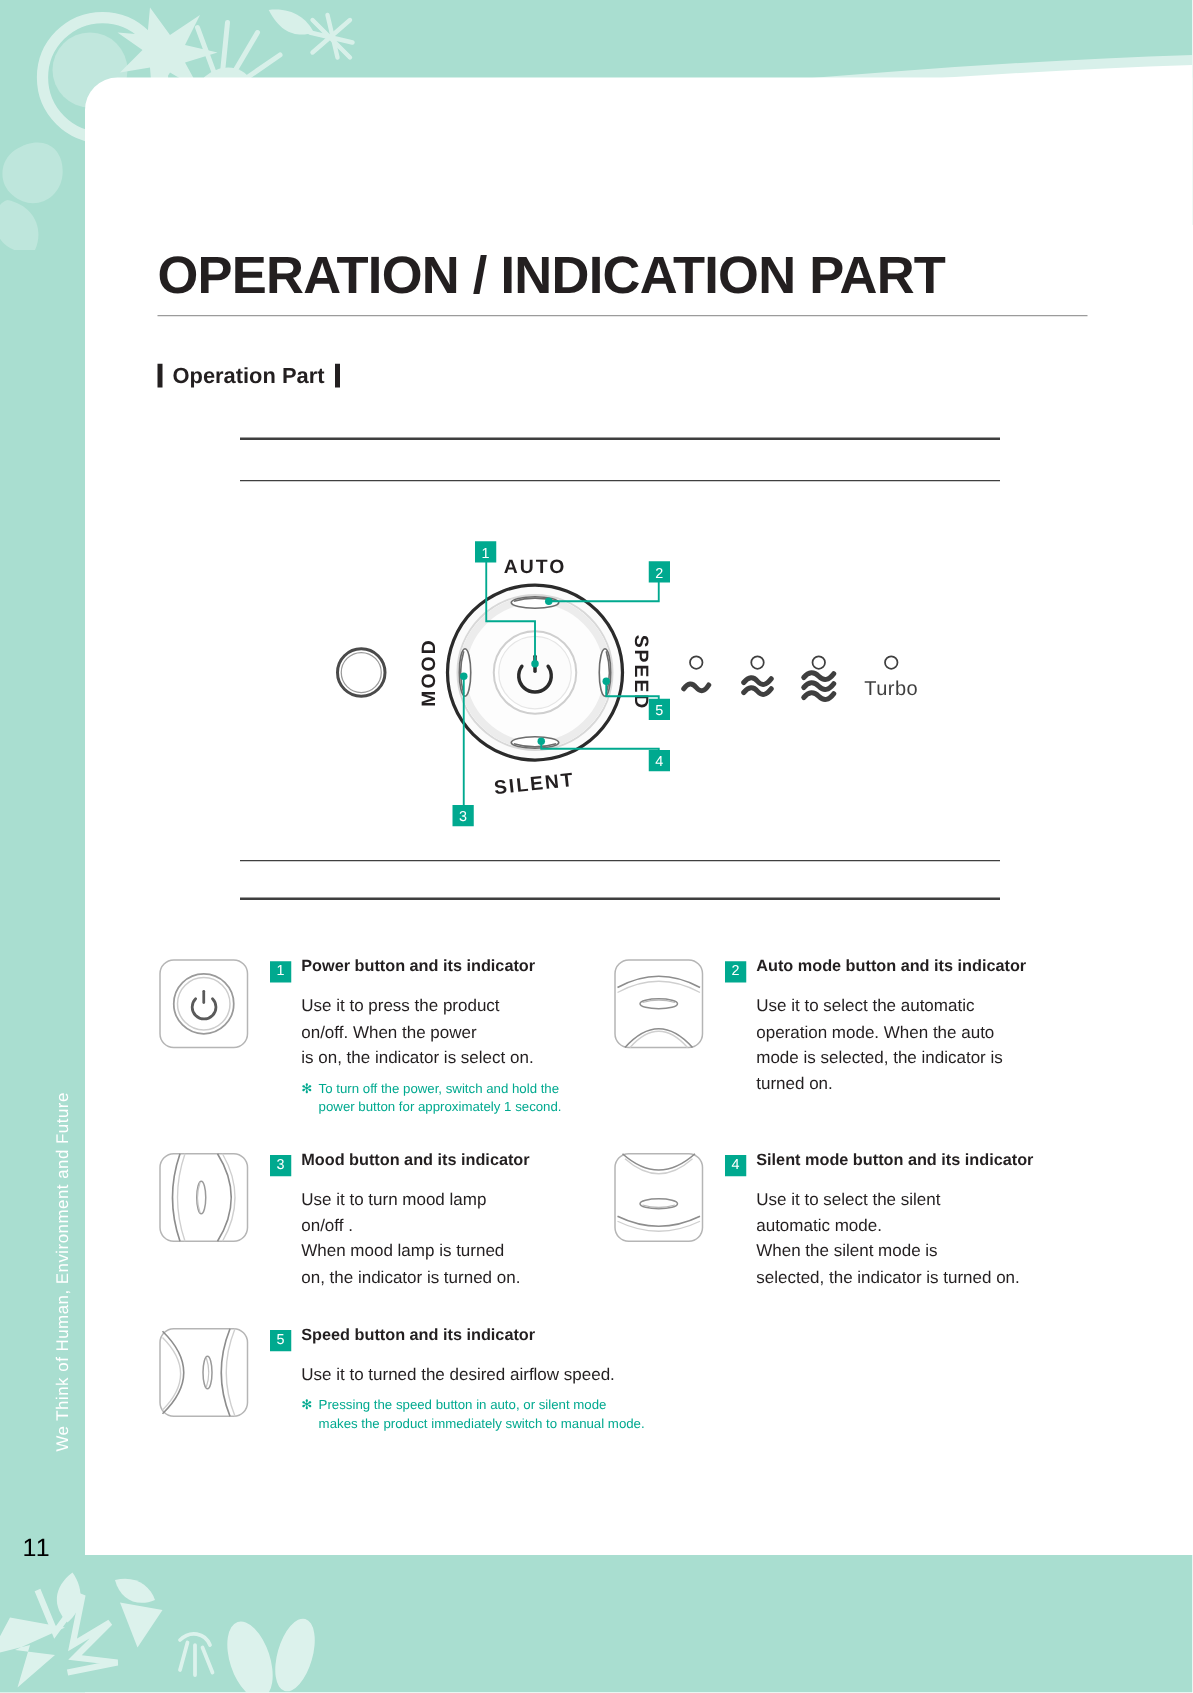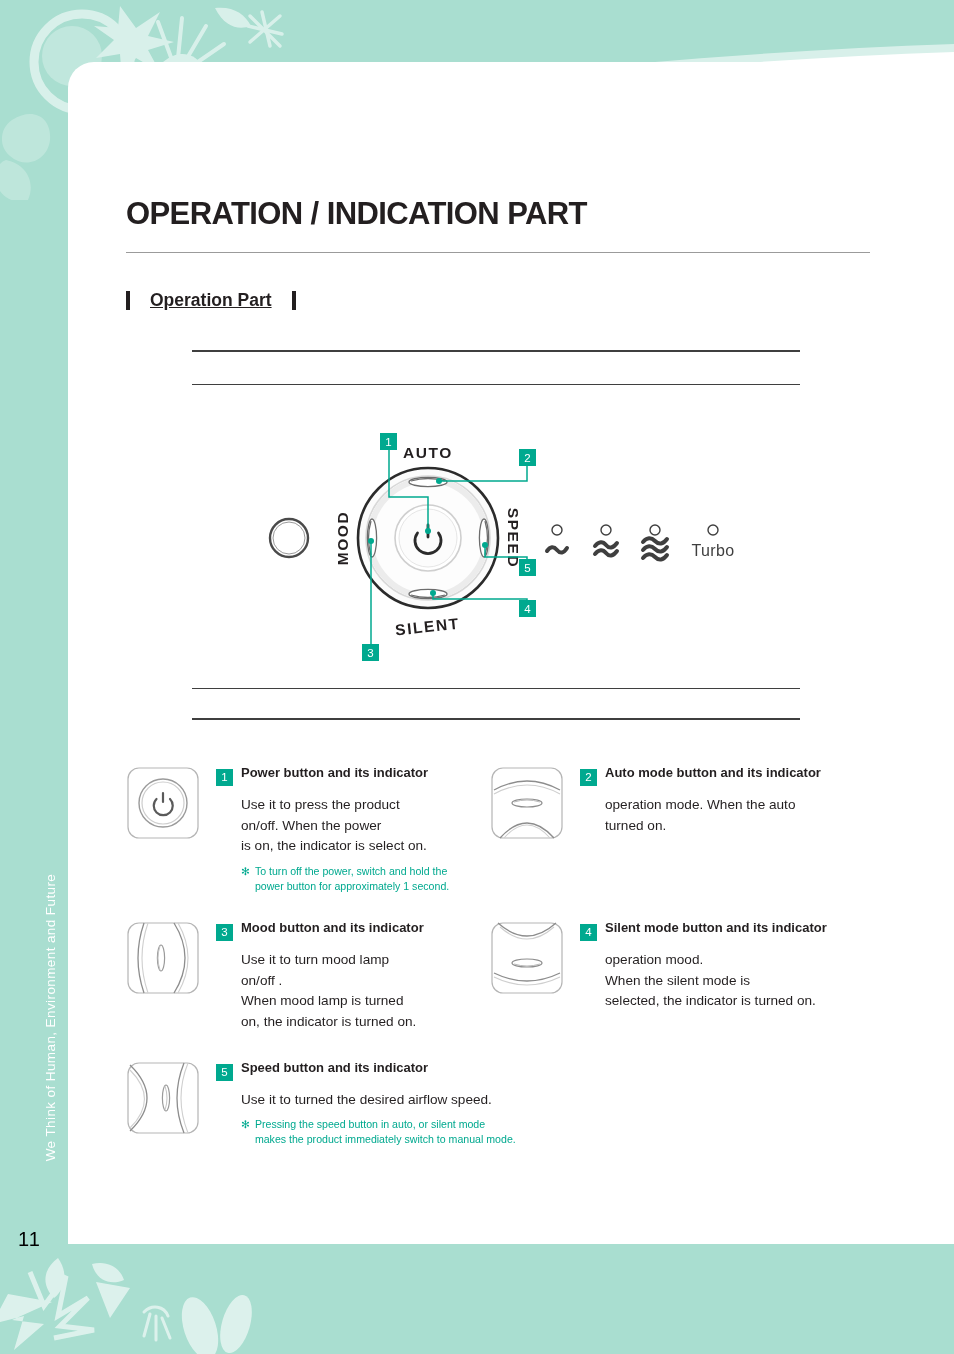--- a/index.html
+++ b/index.html
@@ -42,30 +42,30 @@
   .page-number{
     position:absolute;z-index:4;left:18px;top:1228px;
     color:#000000;font-size:20px;font-weight:400;letter-spacing:1px;
   }
 
   
   .content{position:absolute;z-index:5;left:0;top:0;width:954px;height:1354px;}
 
   .title{
     position:absolute;left:126px;top:196px;
-    font-size:31px;font-weight:bold;letter-spacing:-.6px;
+    font-size:42px;font-weight:bold;letter-spacing:-.6px;
     color:#231f20;
   }
   .title-rule{
     position:absolute;left:126px;top:252px;width:744px;height:1px;
     background:#9b9b9b;
   }
   .subtitle-wrap{
     position:absolute;left:126px;top:290px;
-    display:flex;align-items:center;gap:20px;text-decoration:underline;
+    display:flex;align-items:center;gap:8px;
   }
   .sub-bar{width:4px;height:19px;background:#231f20;display:inline-block;}
   .subtitle{font-size:17.5px;font-weight:bold;color:#231f20;}
 
   .rule{position:absolute;background:#3f3f3f;}
   .rule-a{left:192px;top:350px;width:608px;height:2px;}
   .rule-b{left:192px;top:384px;width:608px;height:1px;}
   .rule-c{left:192px;top:688px;width:608px;height:1px;}
   .rule-d{left:192px;top:718px;width:608px;height:2px;}
 
@@ -340,21 +340,23 @@
             <path d="M10 72 q27 -30 54 0" fill="none" stroke="#8d8d8d" stroke-width="1.3"></path>
             <path d="M14 72 q23 -26 46 0" fill="none" stroke="#cfcfcf" stroke-width="1.1"></path>
           </svg>
         </div>
         <div class="body">
           <div class="head">
             <span class="badge">2</span>
             <span class="head-text head-wide">Auto mode button and its indicator</span>
           </div>
           <div class="desc">
+            <div>Use it to select the automatic</div>
             <div>operation mode. When the auto</div>
+            <div>mode is selected, the indicator is</div>
             <div>turned on.</div>
           </div>
         </div>
       </div>
     </div>
 
     <div class="row r2">
 
       <div class="cell cell-left">
         <div class="thumb">
@@ -393,21 +395,22 @@
             <path d="M4 52 q33 16 66 0" fill="none" stroke="#8d8d8d" stroke-width="1.3"></path>
             <path d="M4 56 q33 16 66 0" fill="none" stroke="#cfcfcf" stroke-width="1.1"></path>
           </svg>
         </div>
         <div class="body">
           <div class="head">
             <span class="badge">4</span>
             <span class="head-text head-wide">Silent mode button and its indicator</span>
           </div>
           <div class="desc">
-            <div>operation mood.</div>
+            <div>Use it to select the silent</div>
+            <div>automatic mode.</div>
             <div>When the silent mode is</div>
             <div>selected, the indicator is turned on.</div>
           </div>
         </div>
       </div>
     </div>
 
     <div class="row r3">
       <div class="cell">
         <div class="thumb">

